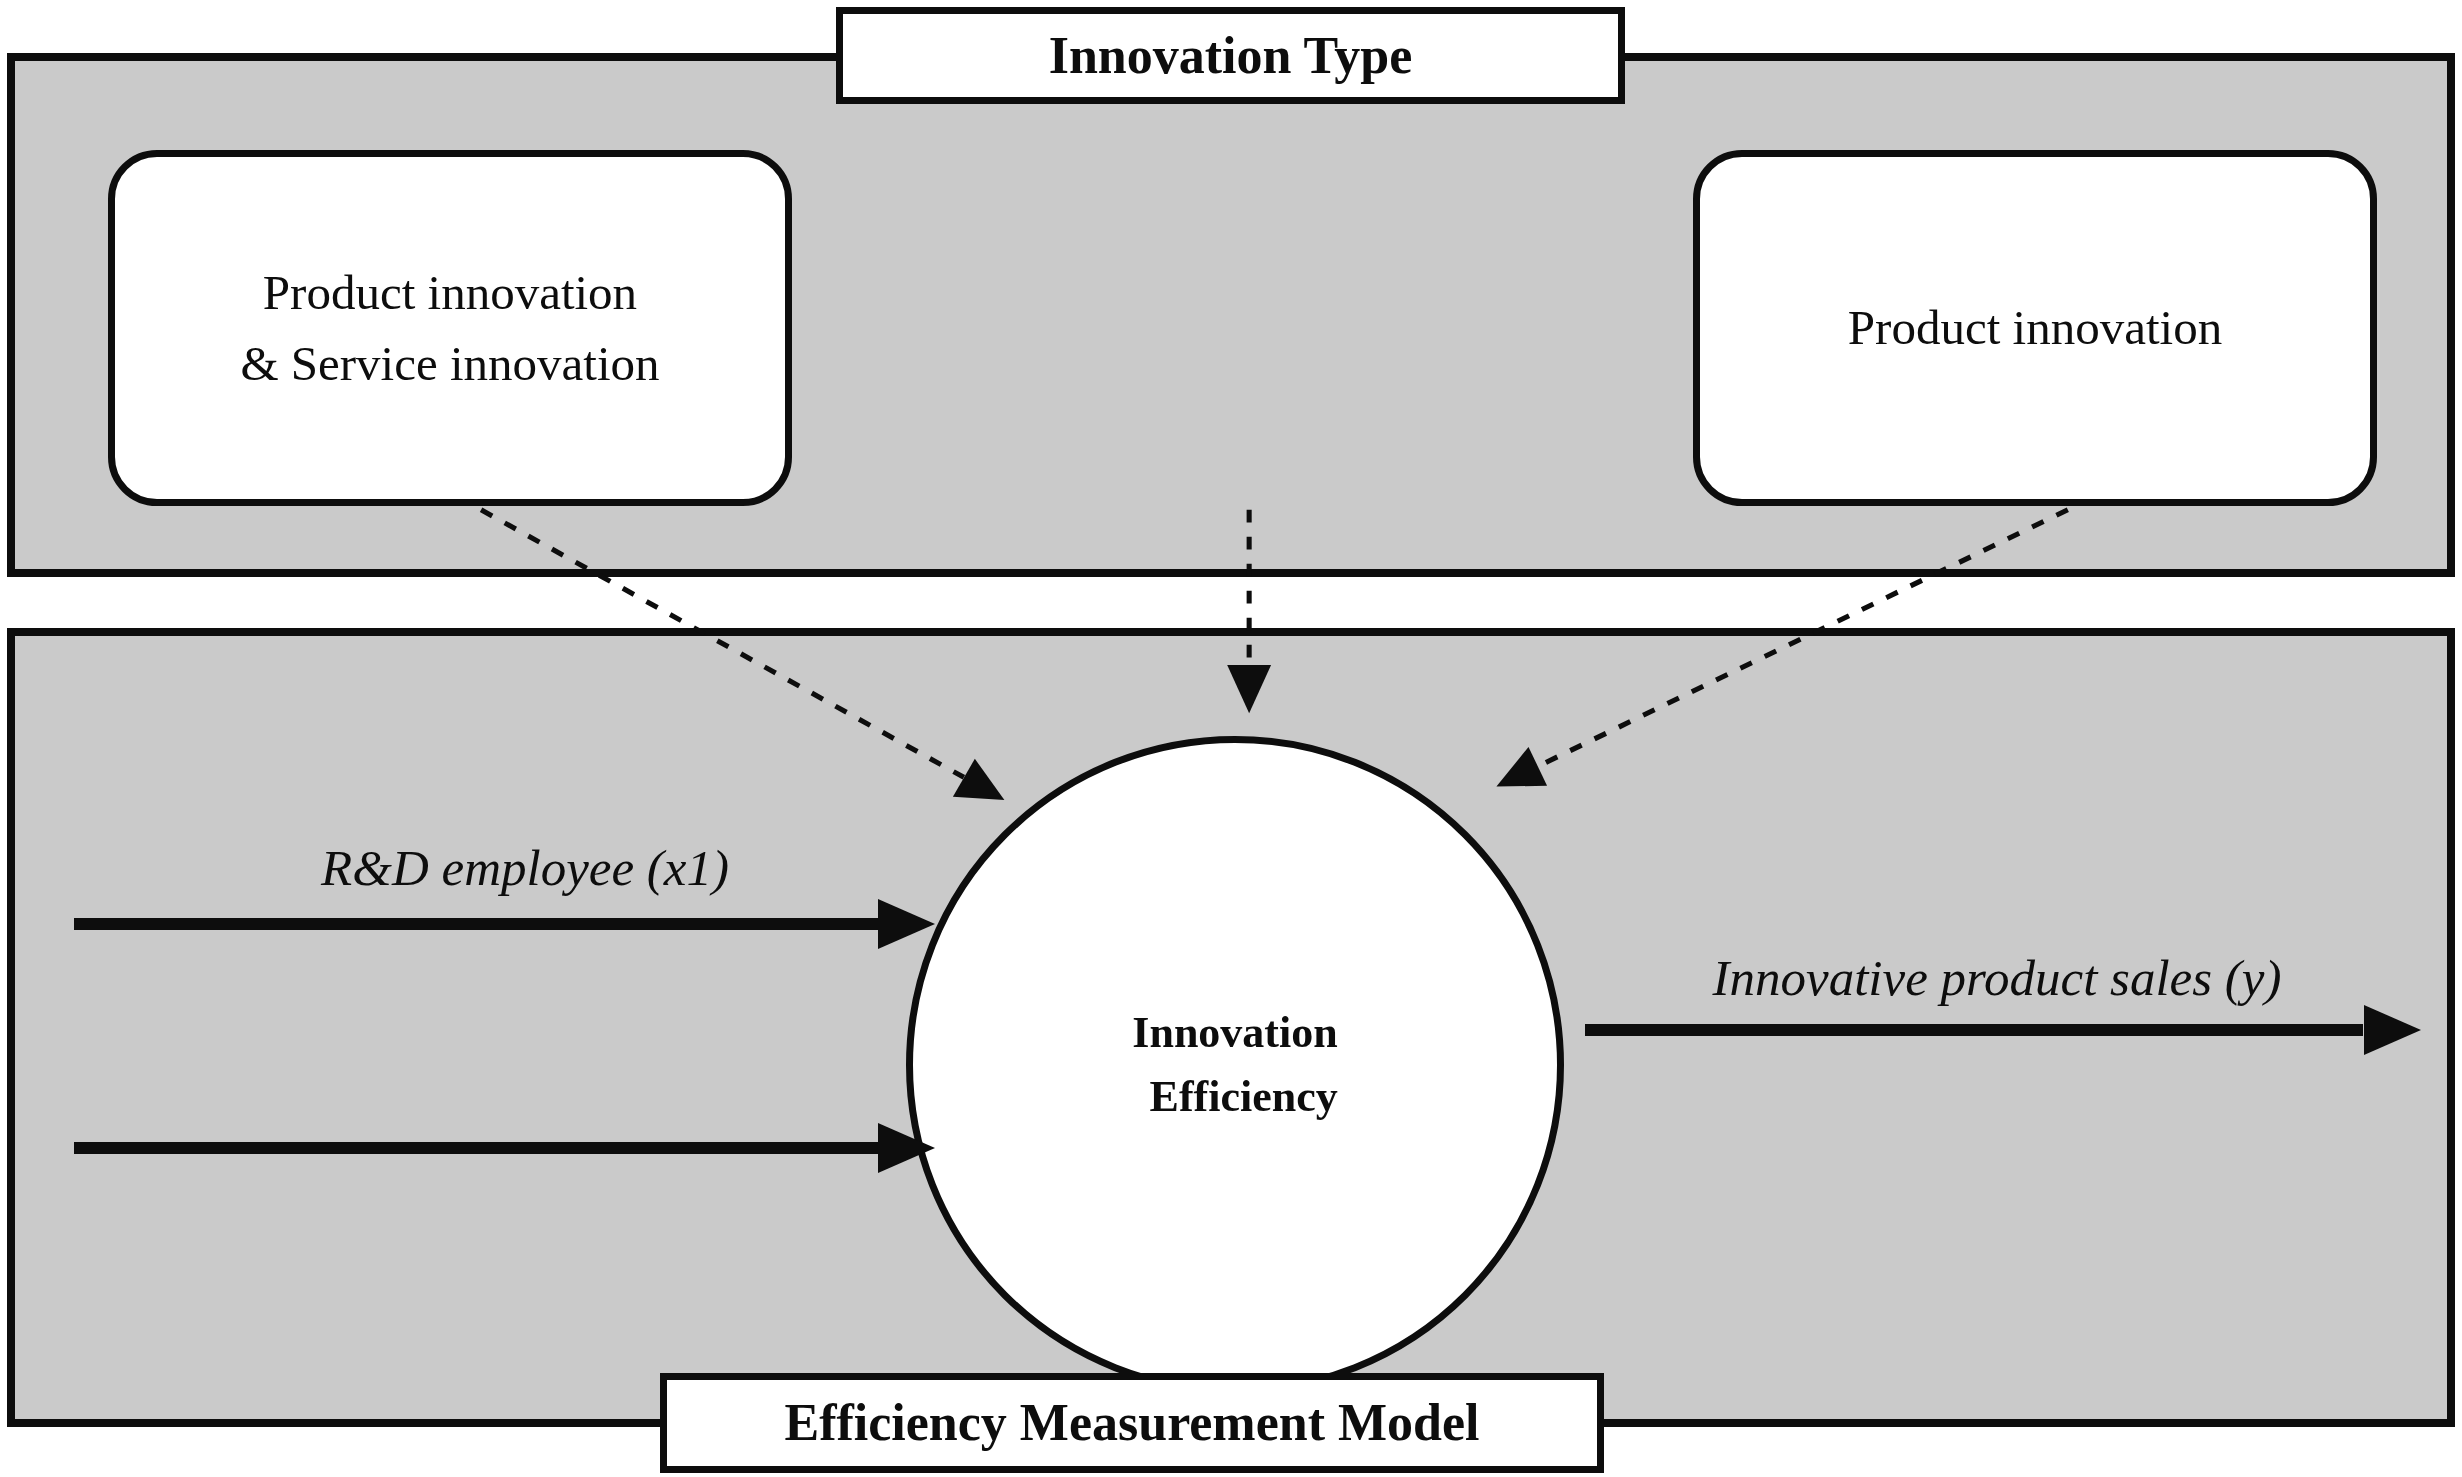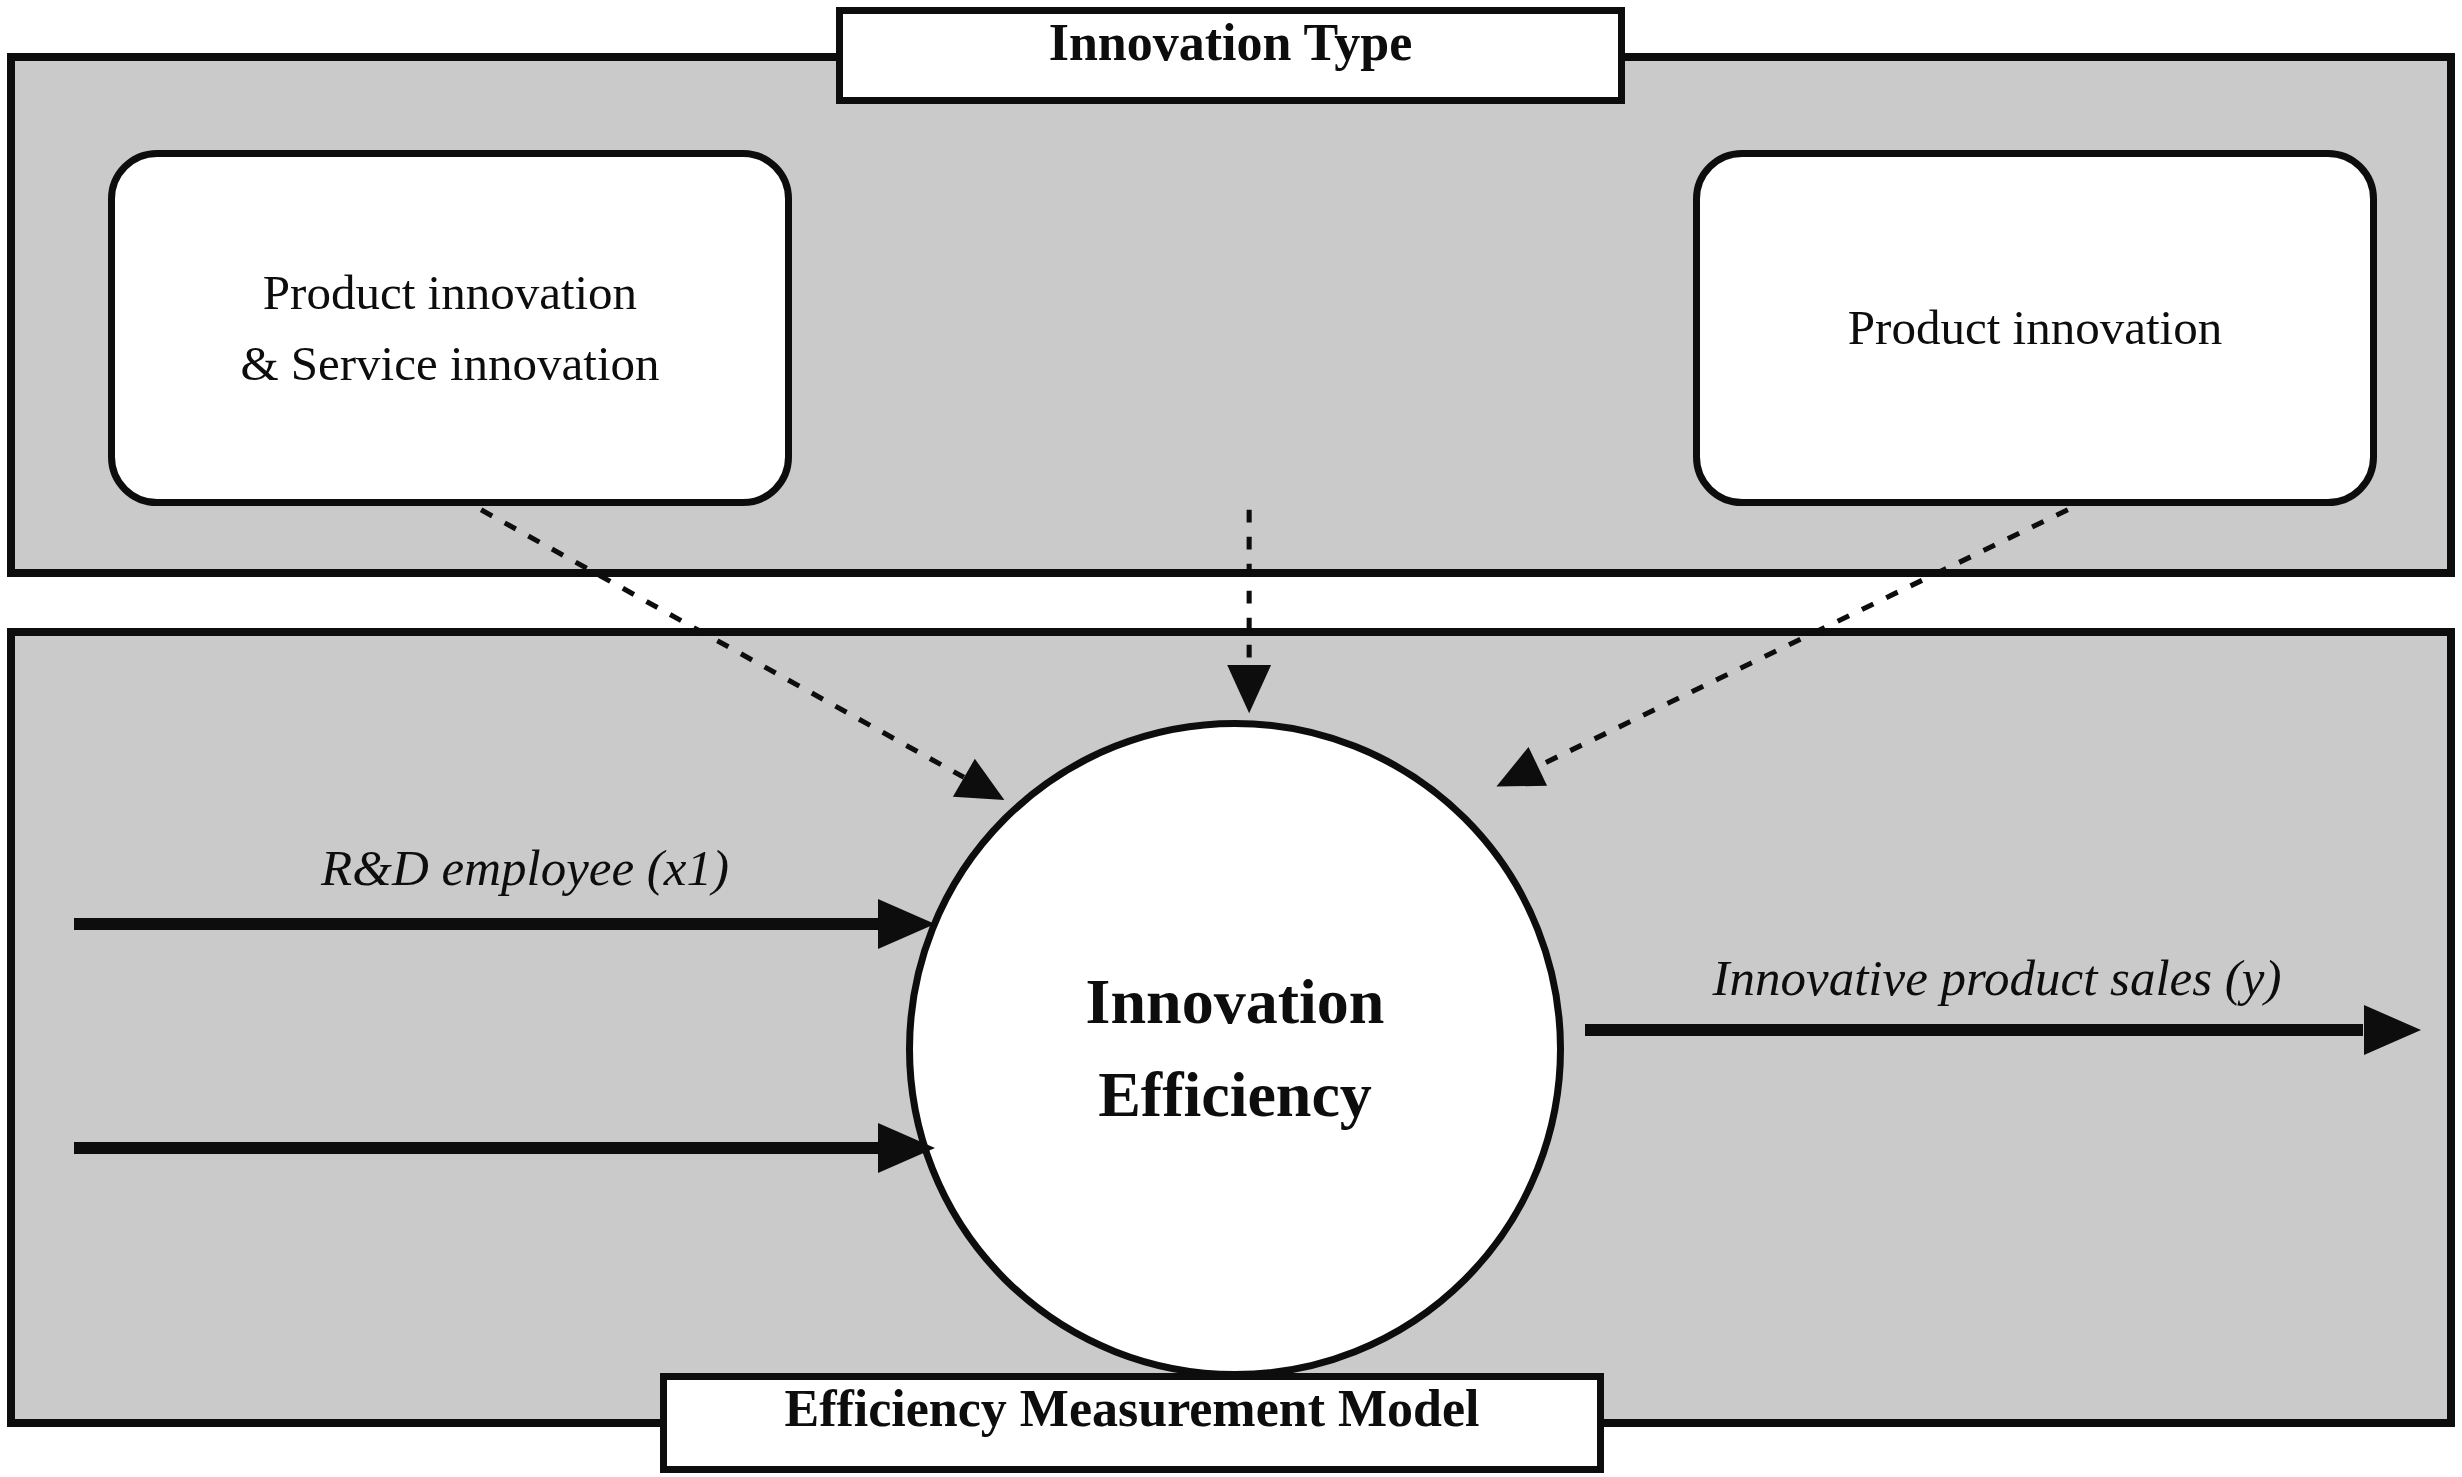--- a/index.html
+++ b/index.html
@@ -27,46 +27,46 @@
     position:absolute;left:0;top:0;width:2462px;height:1477px;
     z-index:2;pointer-events:none;
   }
   .dash-line{stroke:var(--ink);stroke-width:6;stroke-dasharray:15 17;fill:none;}
   .dash-head{fill:var(--ink);stroke:none;}
   .titlebox{
     position:absolute;
     background:var(--box_bg);
     border:7.6px solid var(--ink);
     box-sizing:border-box;
-    display:flex;justify-content:center;
+    display:flex;align-items:center;justify-content:center;
     font-weight:bold;font-size:52px;line-height:1.1;
     z-index:4;text-align:center;
   }
   .typebox{
     position:absolute;
     top:150px;height:356px;width:684px;
     background:var(--box_bg);
     border:7.6px solid var(--ink);
     border-radius:49px;
     box-sizing:border-box;
     display:flex;align-items:center;justify-content:center;
     font-size:49px;line-height:1.45;
     text-align:center;white-space:pre-line;
     z-index:3;
   }
   #circle{
     position:absolute;
-    left:906px;top:720px;width:658px;height:658px;
+    left:906px;top:736px;width:658px;height:658px;
     background:var(--box_bg);
     border:7.6px solid var(--ink);
     border-radius:50%;
     box-sizing:border-box;
     display:flex;align-items:center;justify-content:center;
-    font-weight:bold;font-size:64px;line-height:1.45;
-    text-align:center;white-space:pre-line;
+    font-weight:bold;font-size:44px;line-height:1.45;
+    text-align:right;white-space:pre-line;
     z-index:3;
   }
   .arrow-line{
     position:absolute;height:11.8px;background:var(--ink);z-index:3;
   }
   .arrow-head{
     position:absolute;width:0;height:0;z-index:3;
     border-top:25px solid transparent;
     border-bottom:25px solid transparent;
     border-left:57px solid var(--ink);

